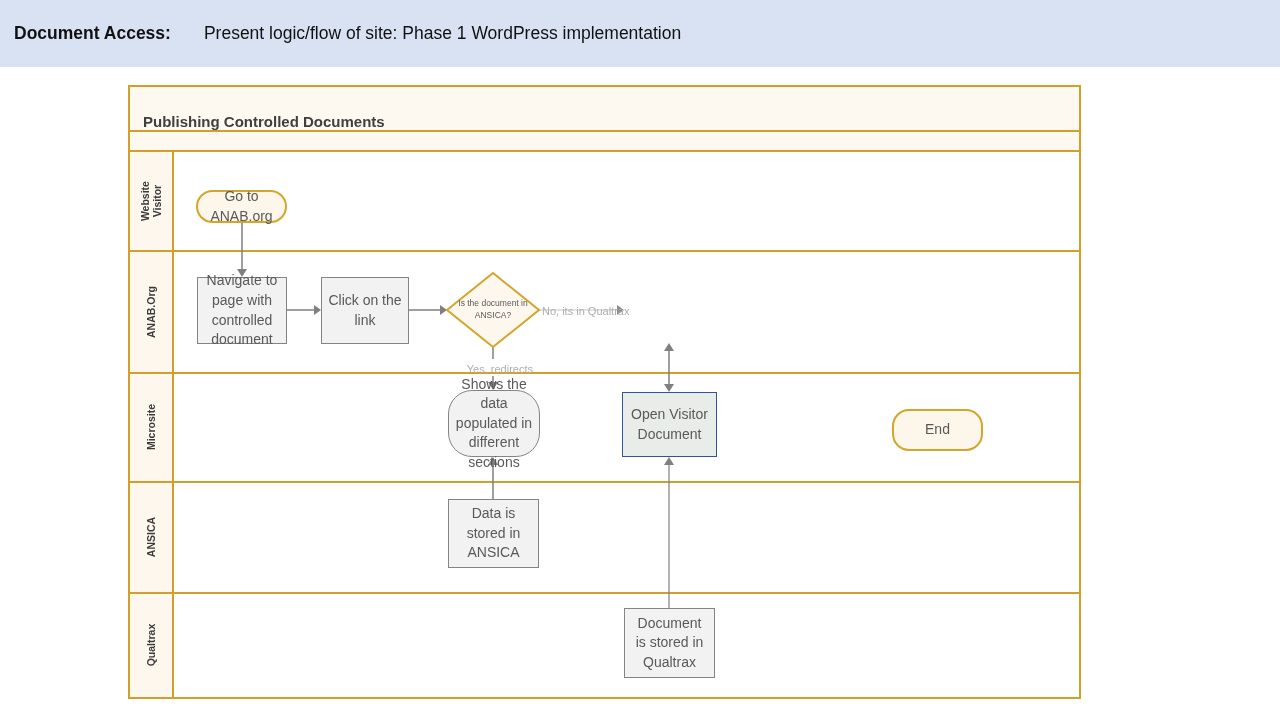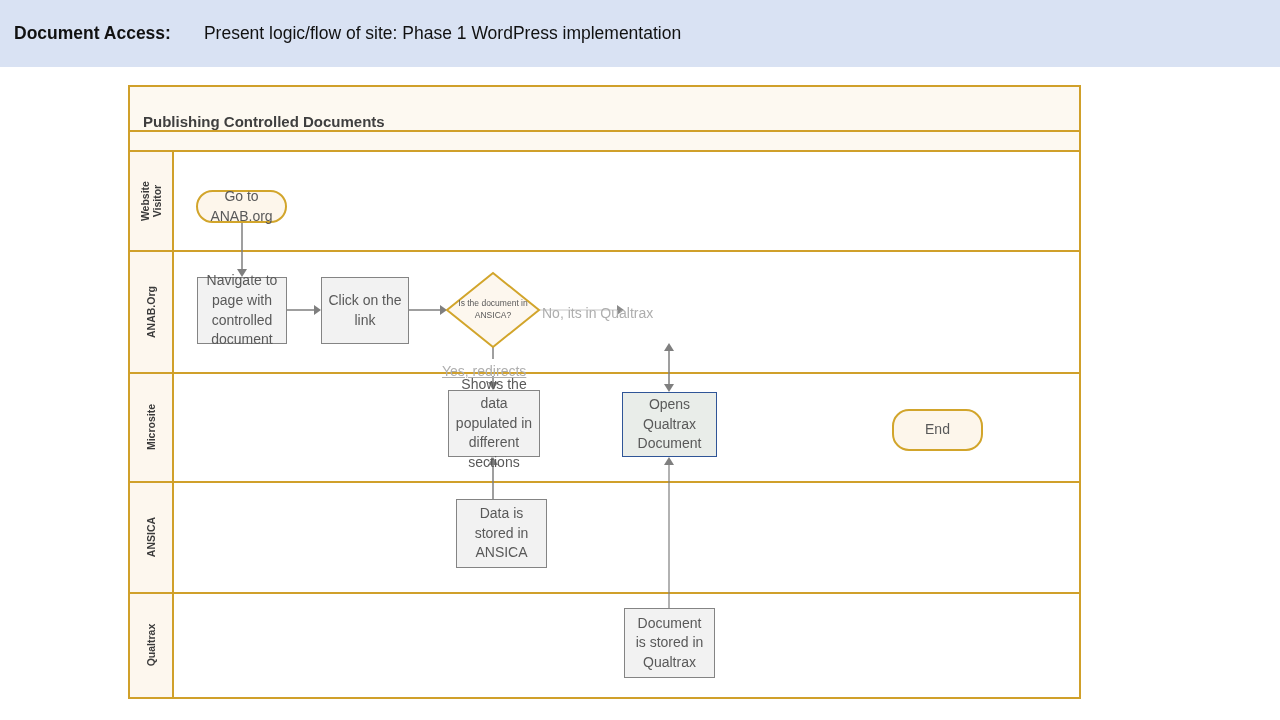--- a/index.html
+++ b/index.html
@@ -33,21 +33,21 @@
   svg.wires{position:absolute;left:0;top:0;pointer-events:none;}
 
   .shape{position:absolute;display:flex;align-items:center;justify-content:center;
          text-align:center;font-size:14px;line-height:1.4;color:#595959;box-sizing:border-box;
          padding:2px 6px;}
   .proc{background:#f2f2f2;border:1.5px solid #848484;}
   .proc-blue{background:#e9ede9;border:1.5px solid #2f5597;}
   .stadium{background:#fdf6eb;border:2px solid #d2a52b;border-radius:17px;}
   .diamond-text{position:absolute;display:flex;align-items:center;justify-content:flex-end;
                 text-align:center;font-size:8.5px;line-height:1.4;color:#595959;}
-  .wire-label{position:absolute;font-size:14px;color:#aeaeae;text-align:right;white-space:nowrap;}
+  .wire-label{position:absolute;font-size:11px;color:#aeaeae;text-align:right;white-space:nowrap;}
 </style>
 </head>
 <body>
 
 <div class="page">
 
   <div class="header">
     <span class="bold">Document Access:</span>
     <span>Present logic/flow of site: Phase 1 WordPress implementation</span>
   </div>
@@ -133,38 +133,38 @@
 
       <div class="shape proc" style="left:67px;top:190px;width:90px;height:67px;">
           <span>Navigate to page with controlled document</span>
         </div>
 
       <div class="diamond-text" style="left:321px;top:200px;width:84px;height:46px;">
           <span>Is the document in ANSICA?</span>
         </div>
 
 
-      <div class="shape proc" style="left:318px;top:303px;width:92px;height:67px;">
+      <div class="shape proc" style="left:318px;top:303px;width:92px;height:67px;border-radius:24px;">
           <span>Shows the data populated in different sections</span>
         </div>
 
       <div class="shape proc-blue" style="left:492px;top:305px;width:95px;height:65px;">
-          <span>Opens Qualtrax Document</span>
+          <span>Open Visitor Document</span>
         </div>
 
       <div class="shape stadium" style="left:762px;top:322px;width:91px;height:42px;">
           <span>End</span>
         </div>
 
-      <div class="shape proc" style="left:318px;top:412px;width:91px;height:69px;margin-left:8px;">
+      <div class="shape proc" style="left:318px;top:412px;width:91px;height:69px;">
           <span>Data is stored in ANSICA</span>
         </div>
 
       <div class="shape proc" style="left:494px;top:521px;width:91px;height:70px;">
           <span>Document is stored in Qualtrax</span>
         </div>
 
       <div class="wire-label" style="left:412px;top:218px;width:80px;">No, its in Qualtrax</div>
 
-      <div class="wire-label" style="left:312px;top:276px;width:80px;text-decoration:underline;">Yes, redirects</div>
+      <div class="wire-label" style="left:323px;top:276px;width:80px;">Yes, redirects</div>
     </div>
   </div>
 </div>
 
 </body></html>

